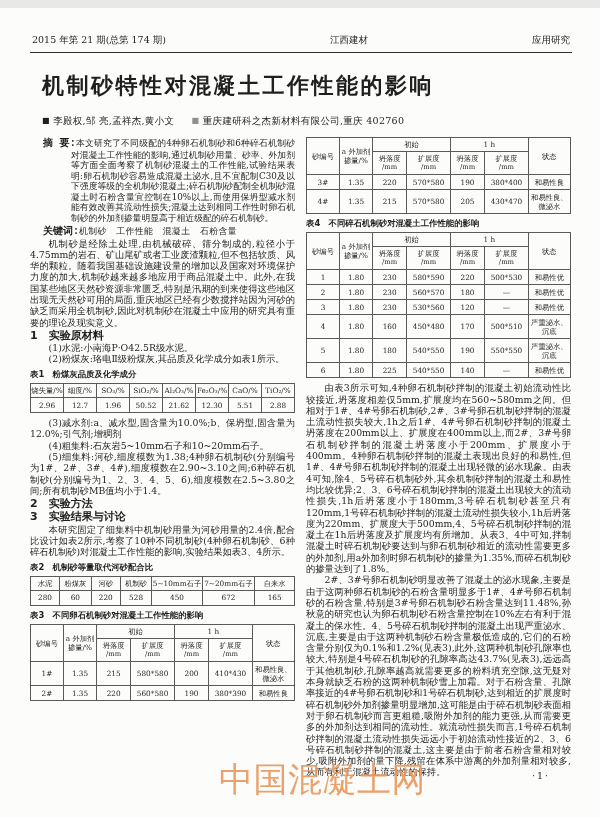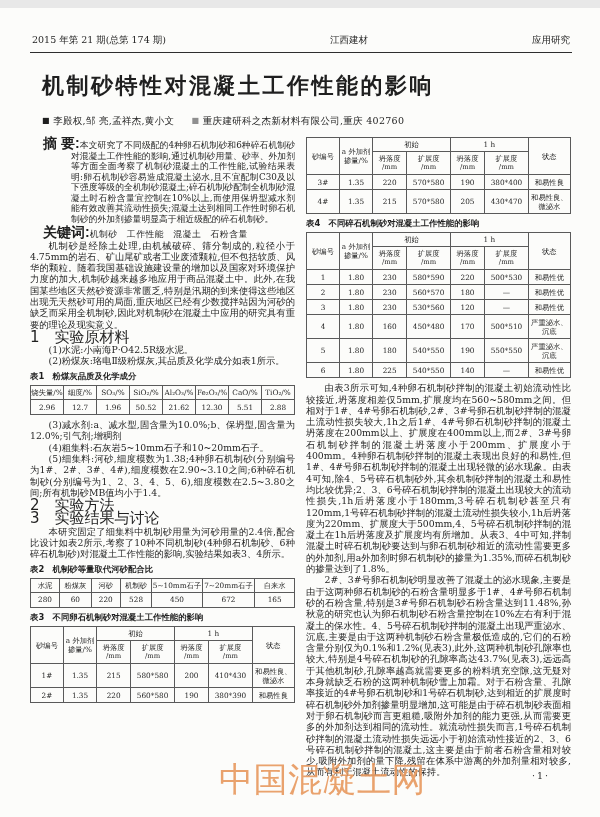--- a/index.html
+++ b/index.html
@@ -21,26 +21,26 @@
   .byline{margin:14px 0 0 12px;font-size:9.5px;letter-spacing:.3px;}
   .byline .marker{font-size:8px;vertical-align:1px;}
   .byline .marker.gray{color:#8f8f8f;}
   .byline .affil{margin-left:14px;}
   .columns{display:flex;gap:11px;margin-top:9px;}
   .col{width:265px;font-size:9.3px;line-height:11.3px;text-align:justify;}
   .abstract{
     margin:1px 0 0 13px;font-size:8.8px;line-height:10.5px;
     padding-left:28px;text-indent:-28px;
   }
-  .abstract .lbl,.keywords .lbl{font-weight:bold;font-family:Liberation Sans, sans-serif;font-size:14px;}
+  .abstract .lbl,.keywords .lbl{font-weight:bold;font-family:Liberation Mono, monospace;font-size:10px;}
   .keywords{margin:3px 0 0 13px;font-size:8.8px;line-height:10.5px;}
   .keywords .kw{letter-spacing:.5px;}
   .body-par{margin:0;text-indent:2em;}
   .sec-heading{
-    font-size:15px;font-weight:normal;margin:2px 0 1px 0;
+    font-size:11px;font-weight:bold;margin:2px 0 1px 0;
     font-family:"DejaVu Sans","Liberation Sans",sans-serif;
   }
   .subsec-heading{
     font-size:8.9px;font-weight:bold;font-style:italic;margin:2px 0 1px 0;
   }
   .tbl-caption{
     font-weight:bold;font-size:8.4px;margin:4px 0 3px 0;
     font-family:"DejaVu Sans","Liberation Sans",sans-serif;
   }
   table{width:100%;border-collapse:collapse;table-layout:fixed;margin-bottom:4px;}

